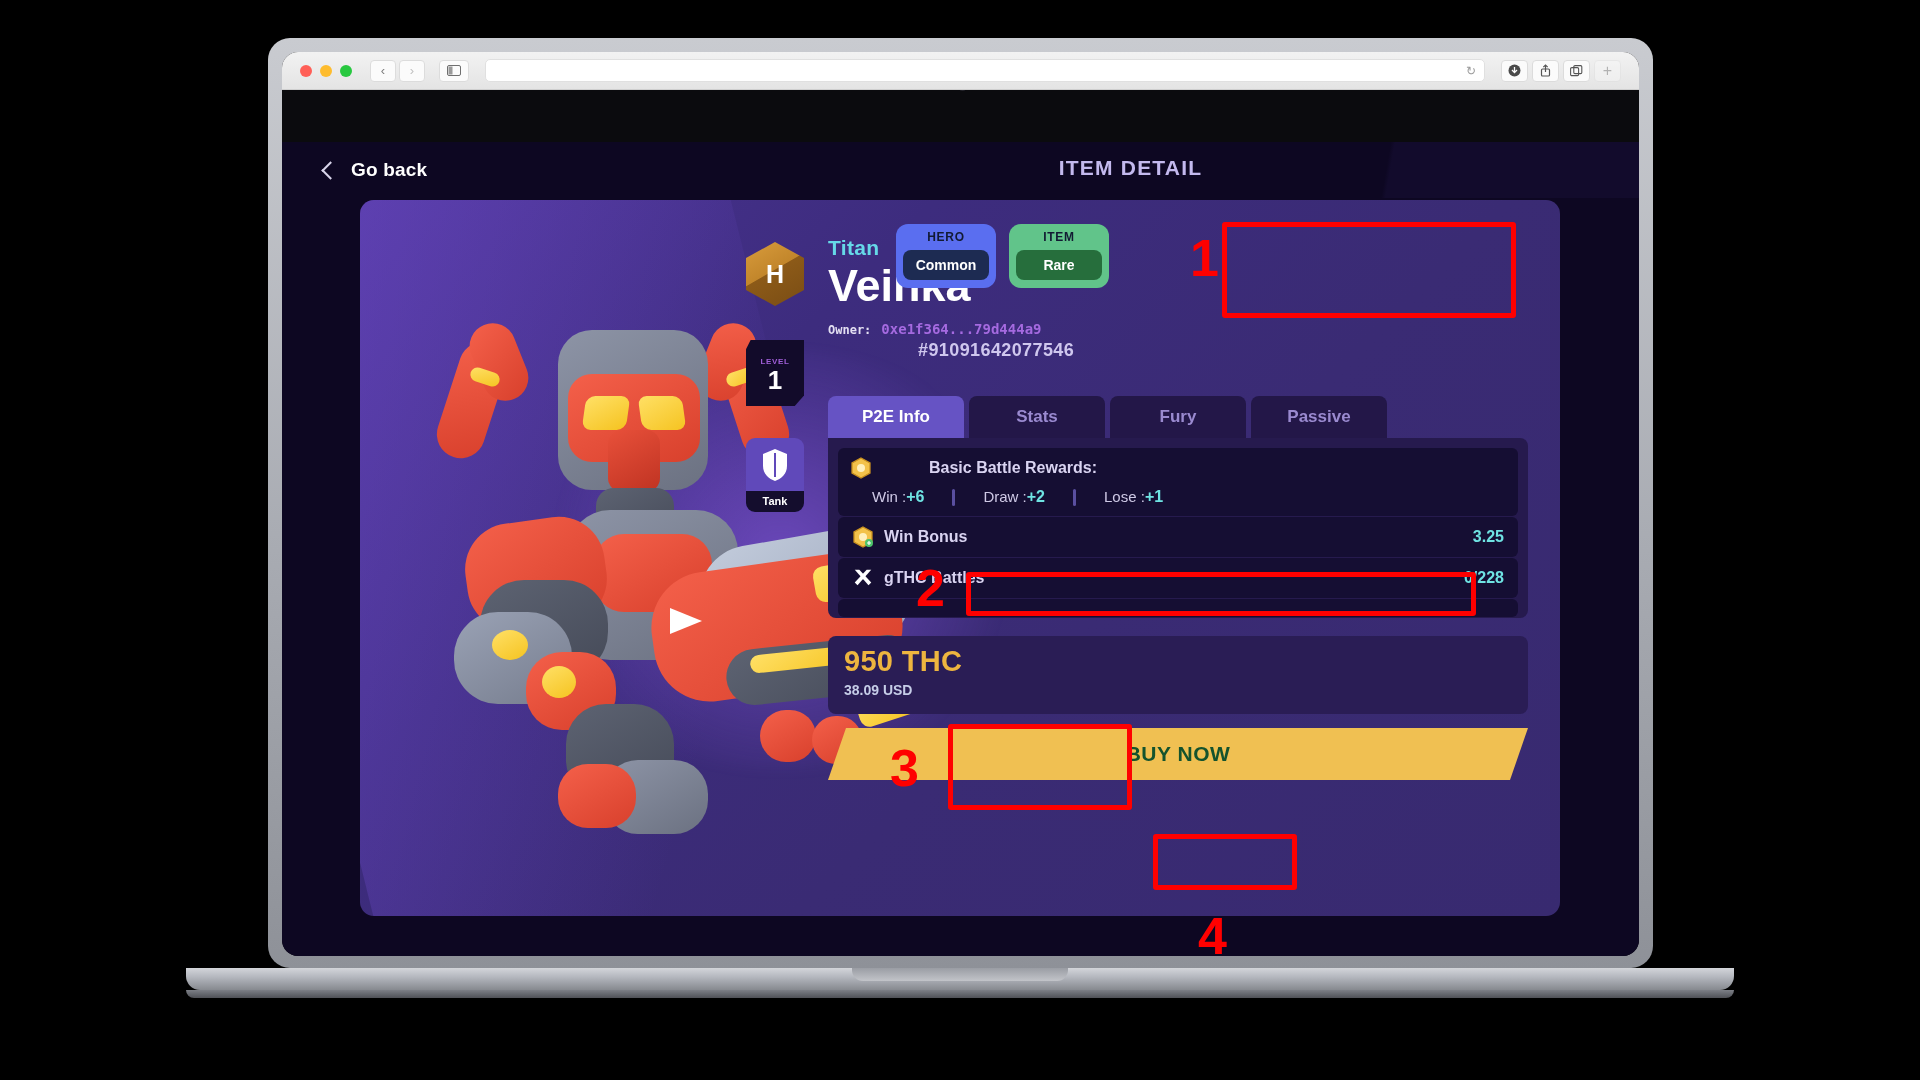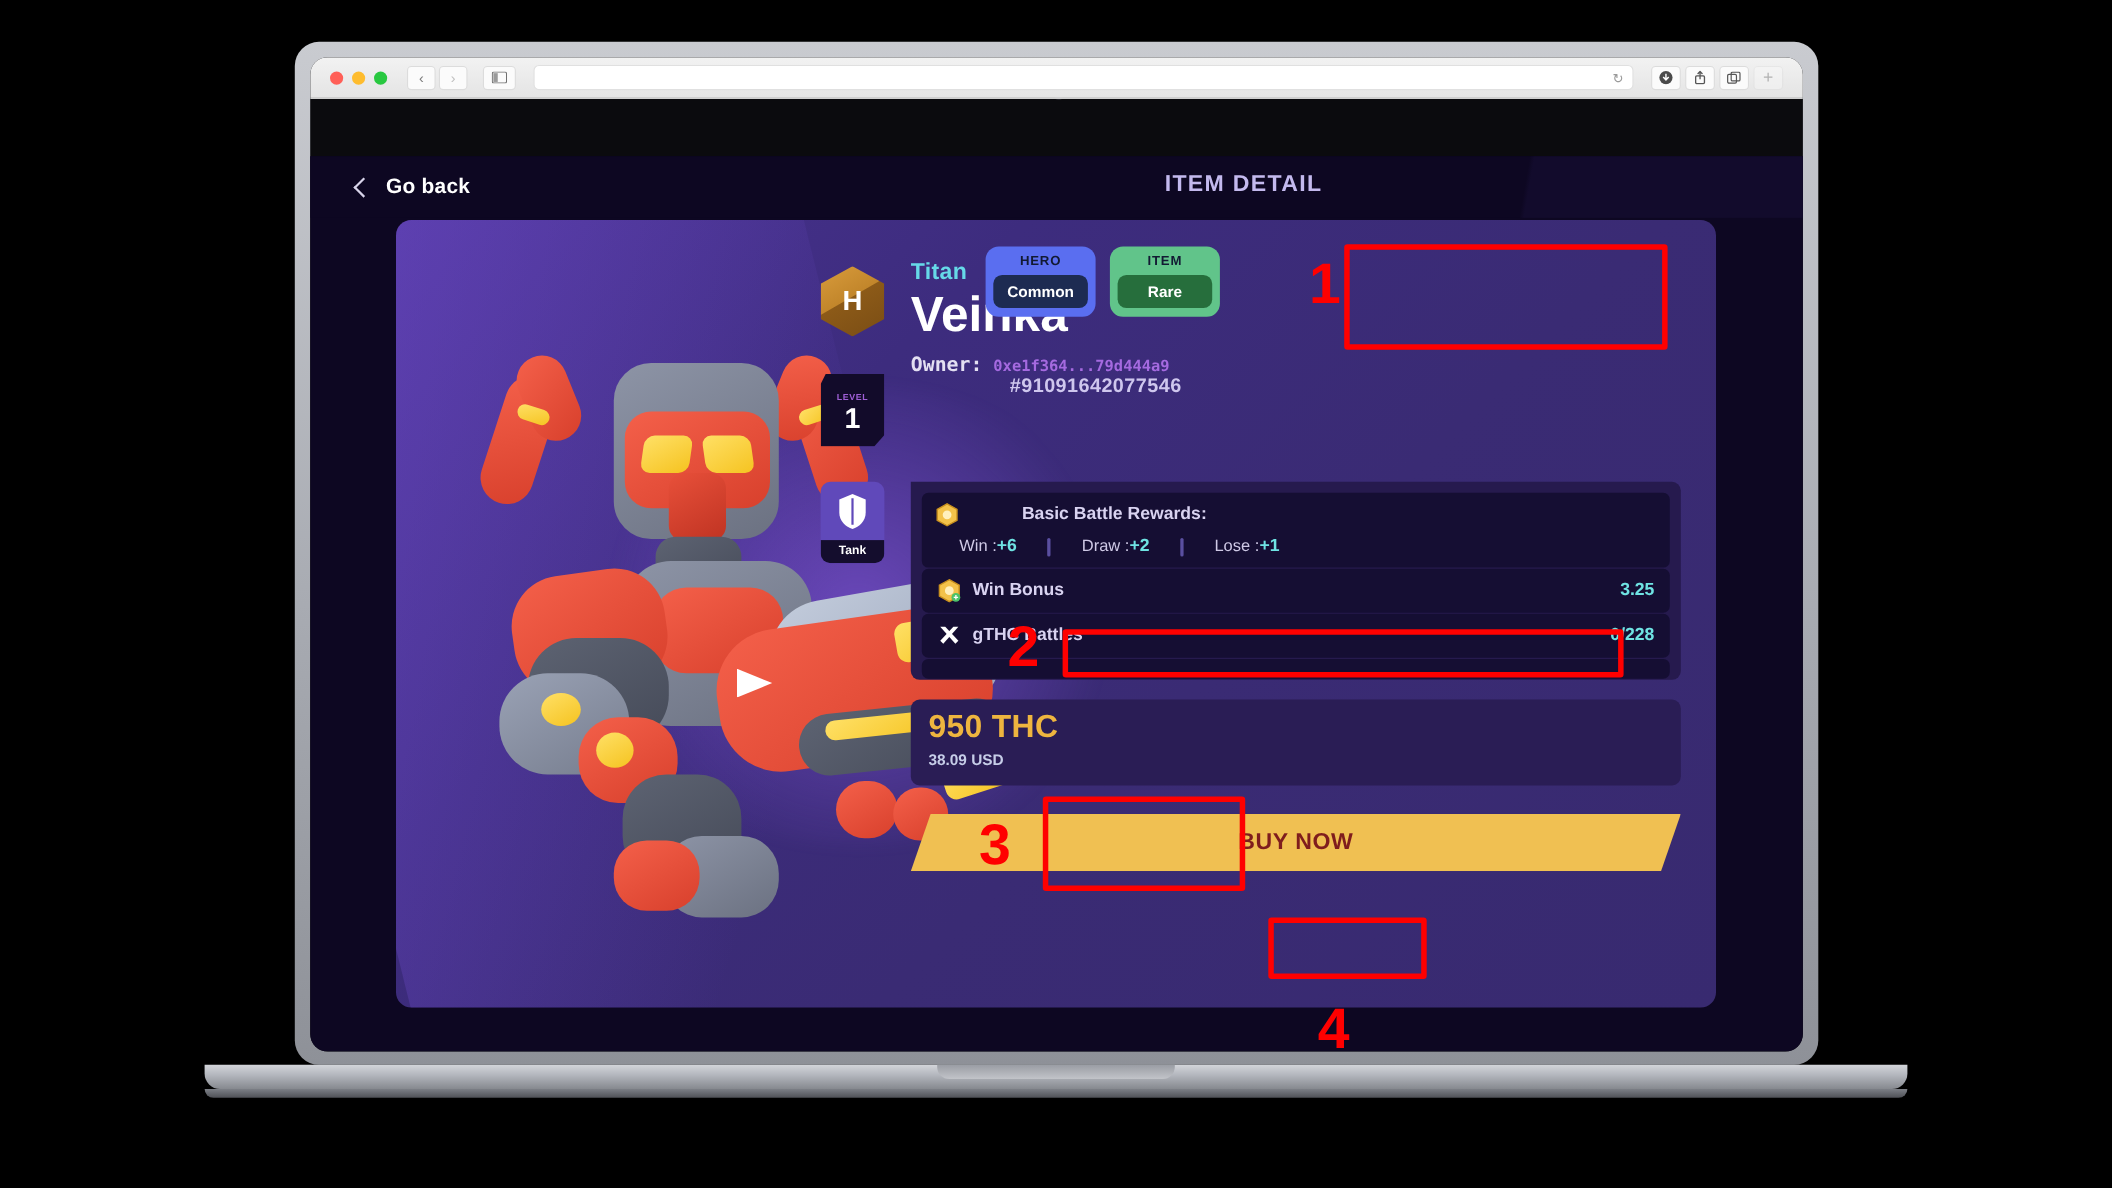--- a/index.html
+++ b/index.html
@@ -186,21 +186,21 @@
   .role-label {
     width: 100%; background:#140d2d; color:#fff;
     font-size: 11px; font-weight: 700; text-align:center; padding: 4px 0 5px;
   }
 
   
   .info { position: absolute; left: 468px; top: 36px; width: 700px; }
   .kind { font-size: 21px; font-weight: 800; color: #66d9e8; letter-spacing: .3px; }
   .hero-name { font-size: 45px; font-weight: 800; color: #ffffff; line-height: 1.05; margin-top: 2px; }
   .owner-row { margin-top: 12px; display: flex; align-items: baseline; gap: 10px; }
-  .owner-label { font-size: 18px; font-weight: 800; color: #e3dff2; font-family: "DejaVu Sans Mono", monospace; }
+  .owner-label { font-size: 12px; font-weight: 800; color: #e3dff2; font-family: "DejaVu Sans Mono", monospace; }
   .owner-addr  { font-size: 14px; font-weight: 700; color: #a56ae0; font-family: "DejaVu Sans Mono", monospace; }
   .token-id {
     position: absolute; left: 558px; top: 140px;
     font-size: 18px; font-weight: 700; color: #cfc7ee; letter-spacing: .4px;
   }
 
   
   .rarity-wrap { position: absolute; left: 536px; top: 24px; display: flex; gap: 13px; }
   .rar {
     width: 100px; border-radius: 12px; padding: 6px 7px 8px;
@@ -254,26 +254,26 @@
     position: absolute; left: 468px; top: 436px;
     width: 700px; height: 78px;
     background: #2a1d55; border-radius: 8px;
     padding: 11px 16px;
   }
   .price-main { font-size: 29px; font-weight: 800; color: #eeb53f; line-height: 1; letter-spacing: .3px; }
   .price-sub  { font-size: 14px; font-weight: 600; color: #c6cde8; margin-top: 6px; }
 
   
   .buy-btn {
-    position: absolute; left: 468px; top: 540px;
+    position: absolute; left: 468px; top: 528px;
     width: 700px; height: 52px;
     background: #f0c052;
     clip-path: polygon(18px 0, 100% 0, calc(100% - 18px) 100%, 0 100%);
     display:flex; align-items:center; justify-content:center;
-    font-size: 21px; font-weight: 800; color: #7f1d1d; letter-spacing: .5px;
+    font-size: 21px; font-weight: 800; color: #14532d; letter-spacing: .5px;
   }
 
   
   .anno-box { position: absolute; border: 5px solid #ff0000; border-radius: 3px; pointer-events:none; }
   .anno-num {
     position: absolute; color: #ff0000; font-weight: 800;
     font-size: 52px; line-height: 1; font-family: "Liberation Sans", sans-serif;
   }
 </style>
 </head>
@@ -417,20 +417,26 @@
             <span class="rar-val">Common</span>
           </div>
           <div class="rar skin">
             <span class="rar-kind">ITEM</span>
             <span class="rar-val">Rare</span>
           </div>
         </div>
 
         <div class="token-id">#91091642077546</div>
 
+        <div class="tabs">
+          <div class="tab active">P2E Info</div>
+          <div class="tab">Stats</div>
+          <div class="tab">Fury</div>
+          <div class="tab">Passive</div>
+        </div>
 
         <div class="panel">
           <div class="rewards-block">
             <div class="rw-head">
               <svg width="22" height="22" viewBox="0 0 22 22">
                 <path d="M11 1 L20 6 V16 L11 21 L2 16 V6 Z" fill="#f3c24a" stroke="#c78f1e" stroke-width="1.3"></path>
                 <circle cx="11" cy="11" r="4" fill="#fff0bd"></circle>
               </svg>
               <span class="rw-title">Basic Battle Rewards:</span>
             </div>

